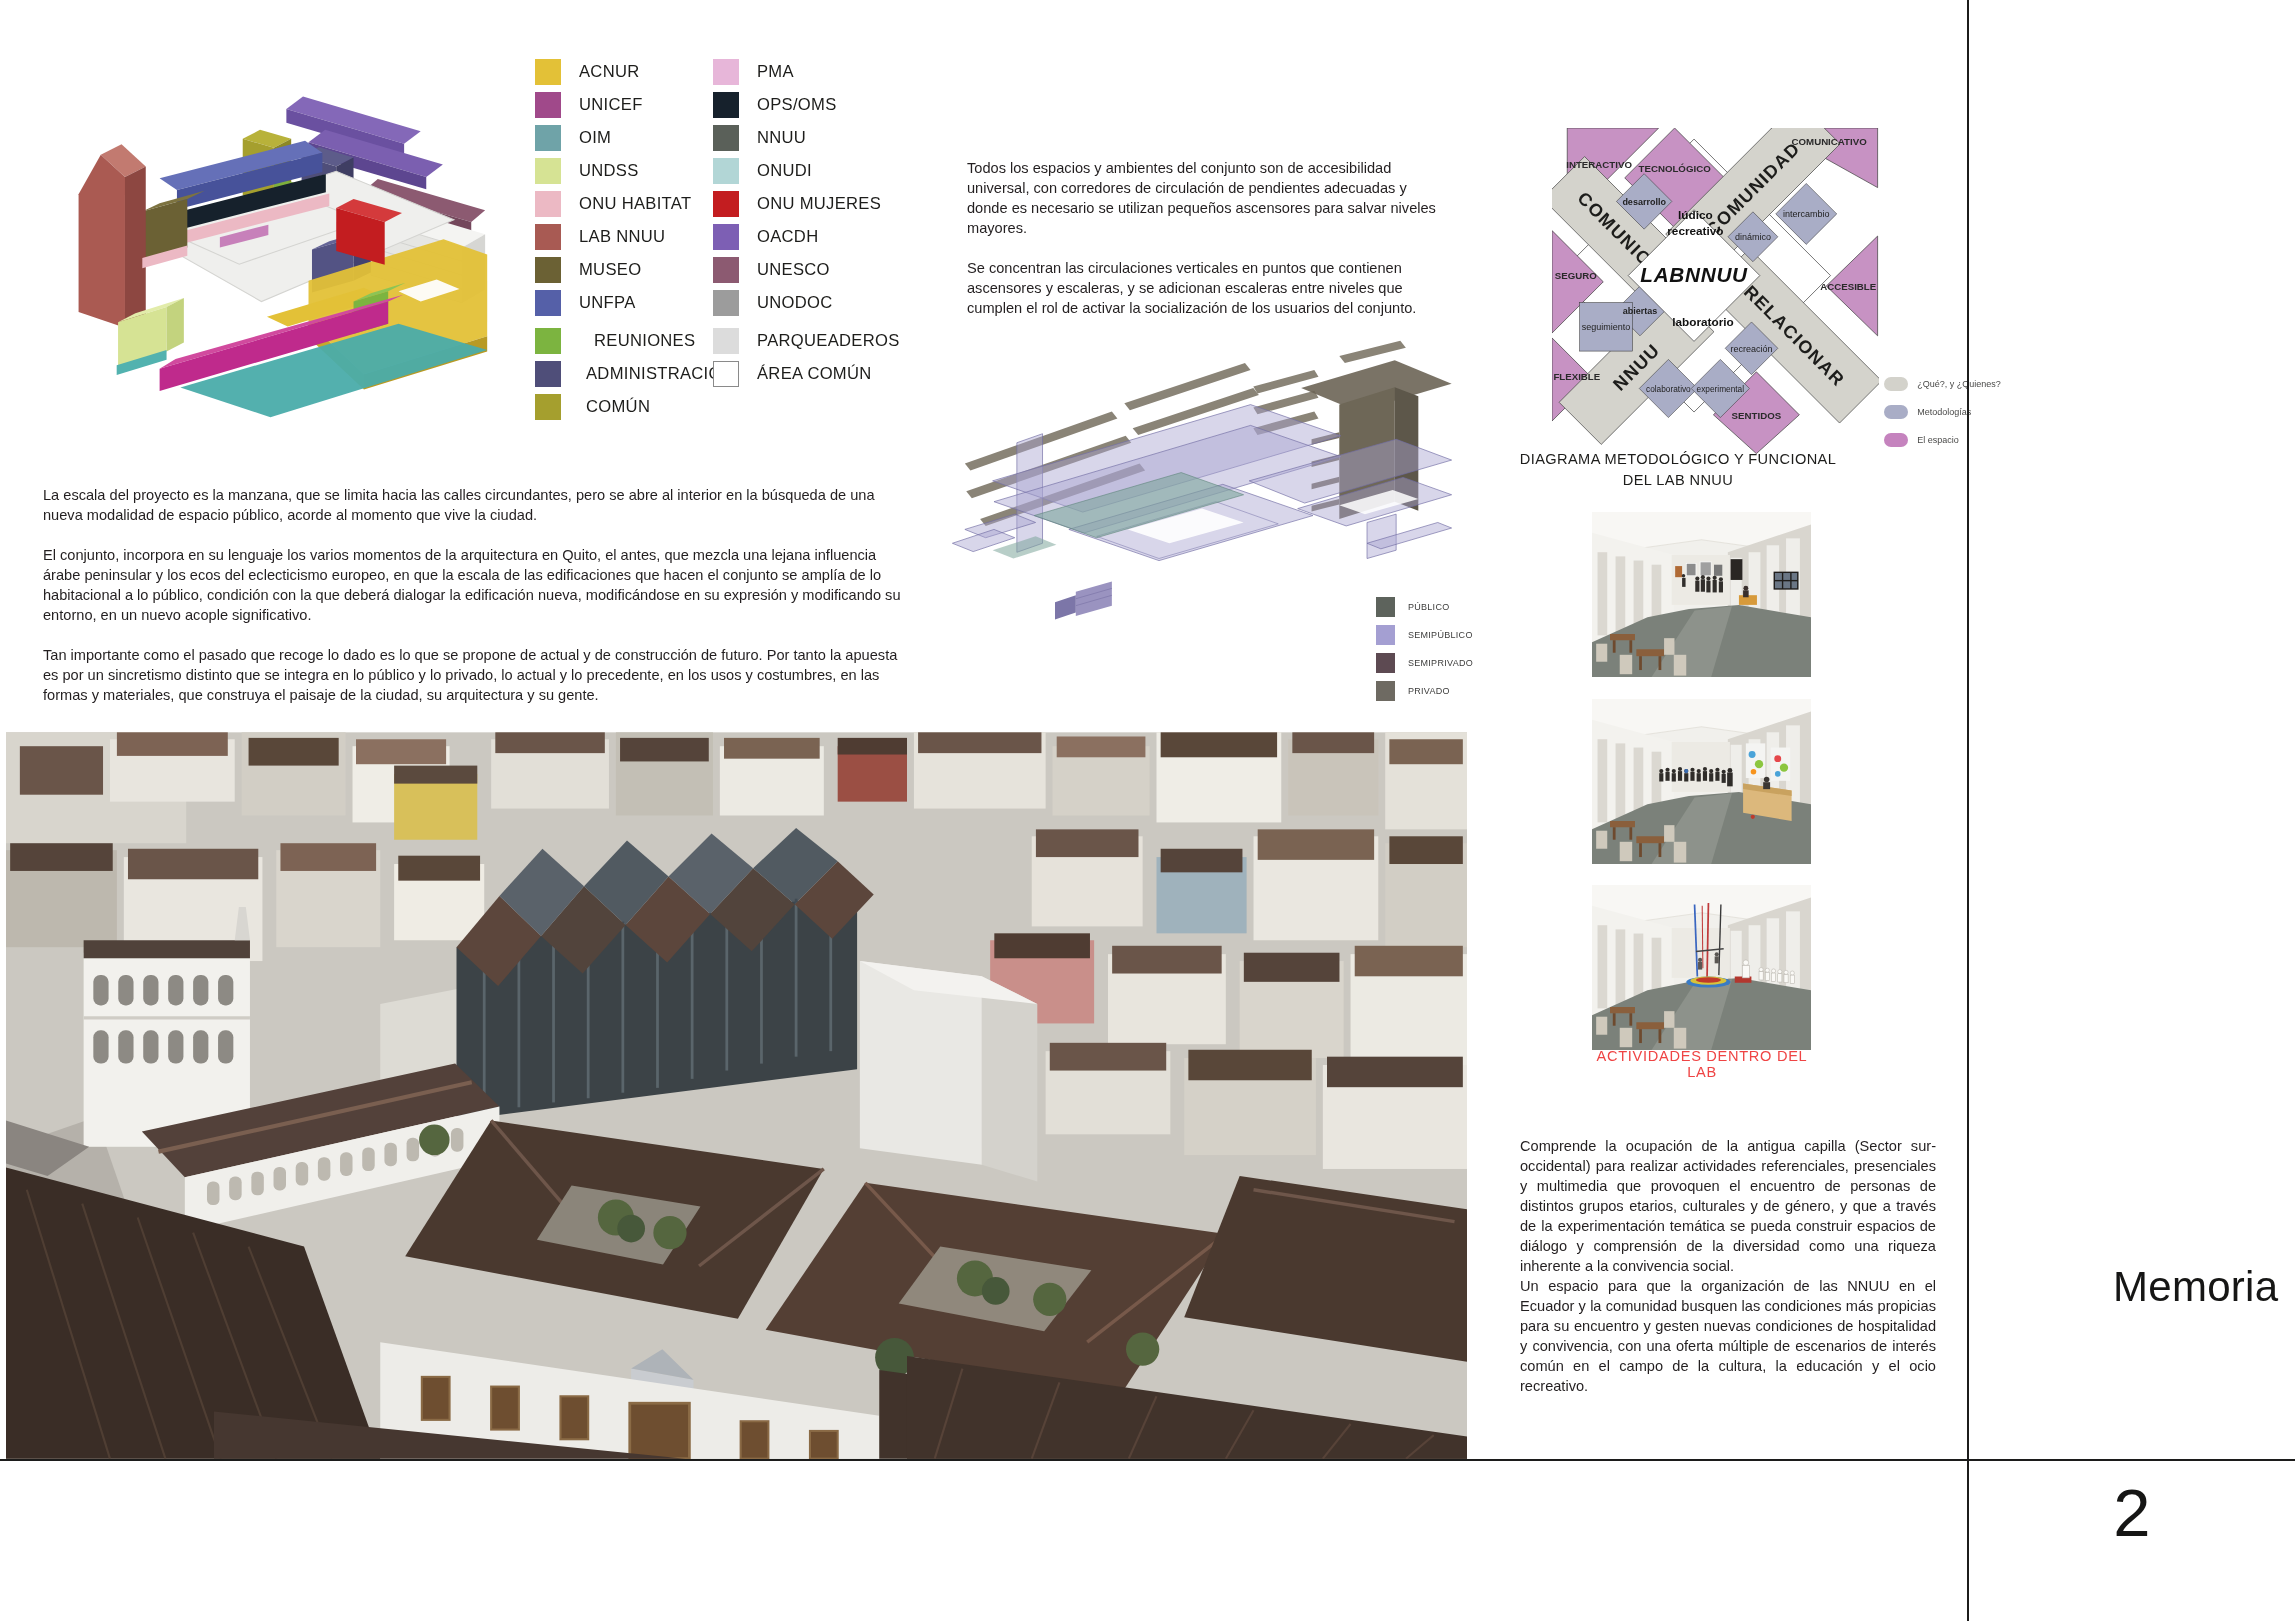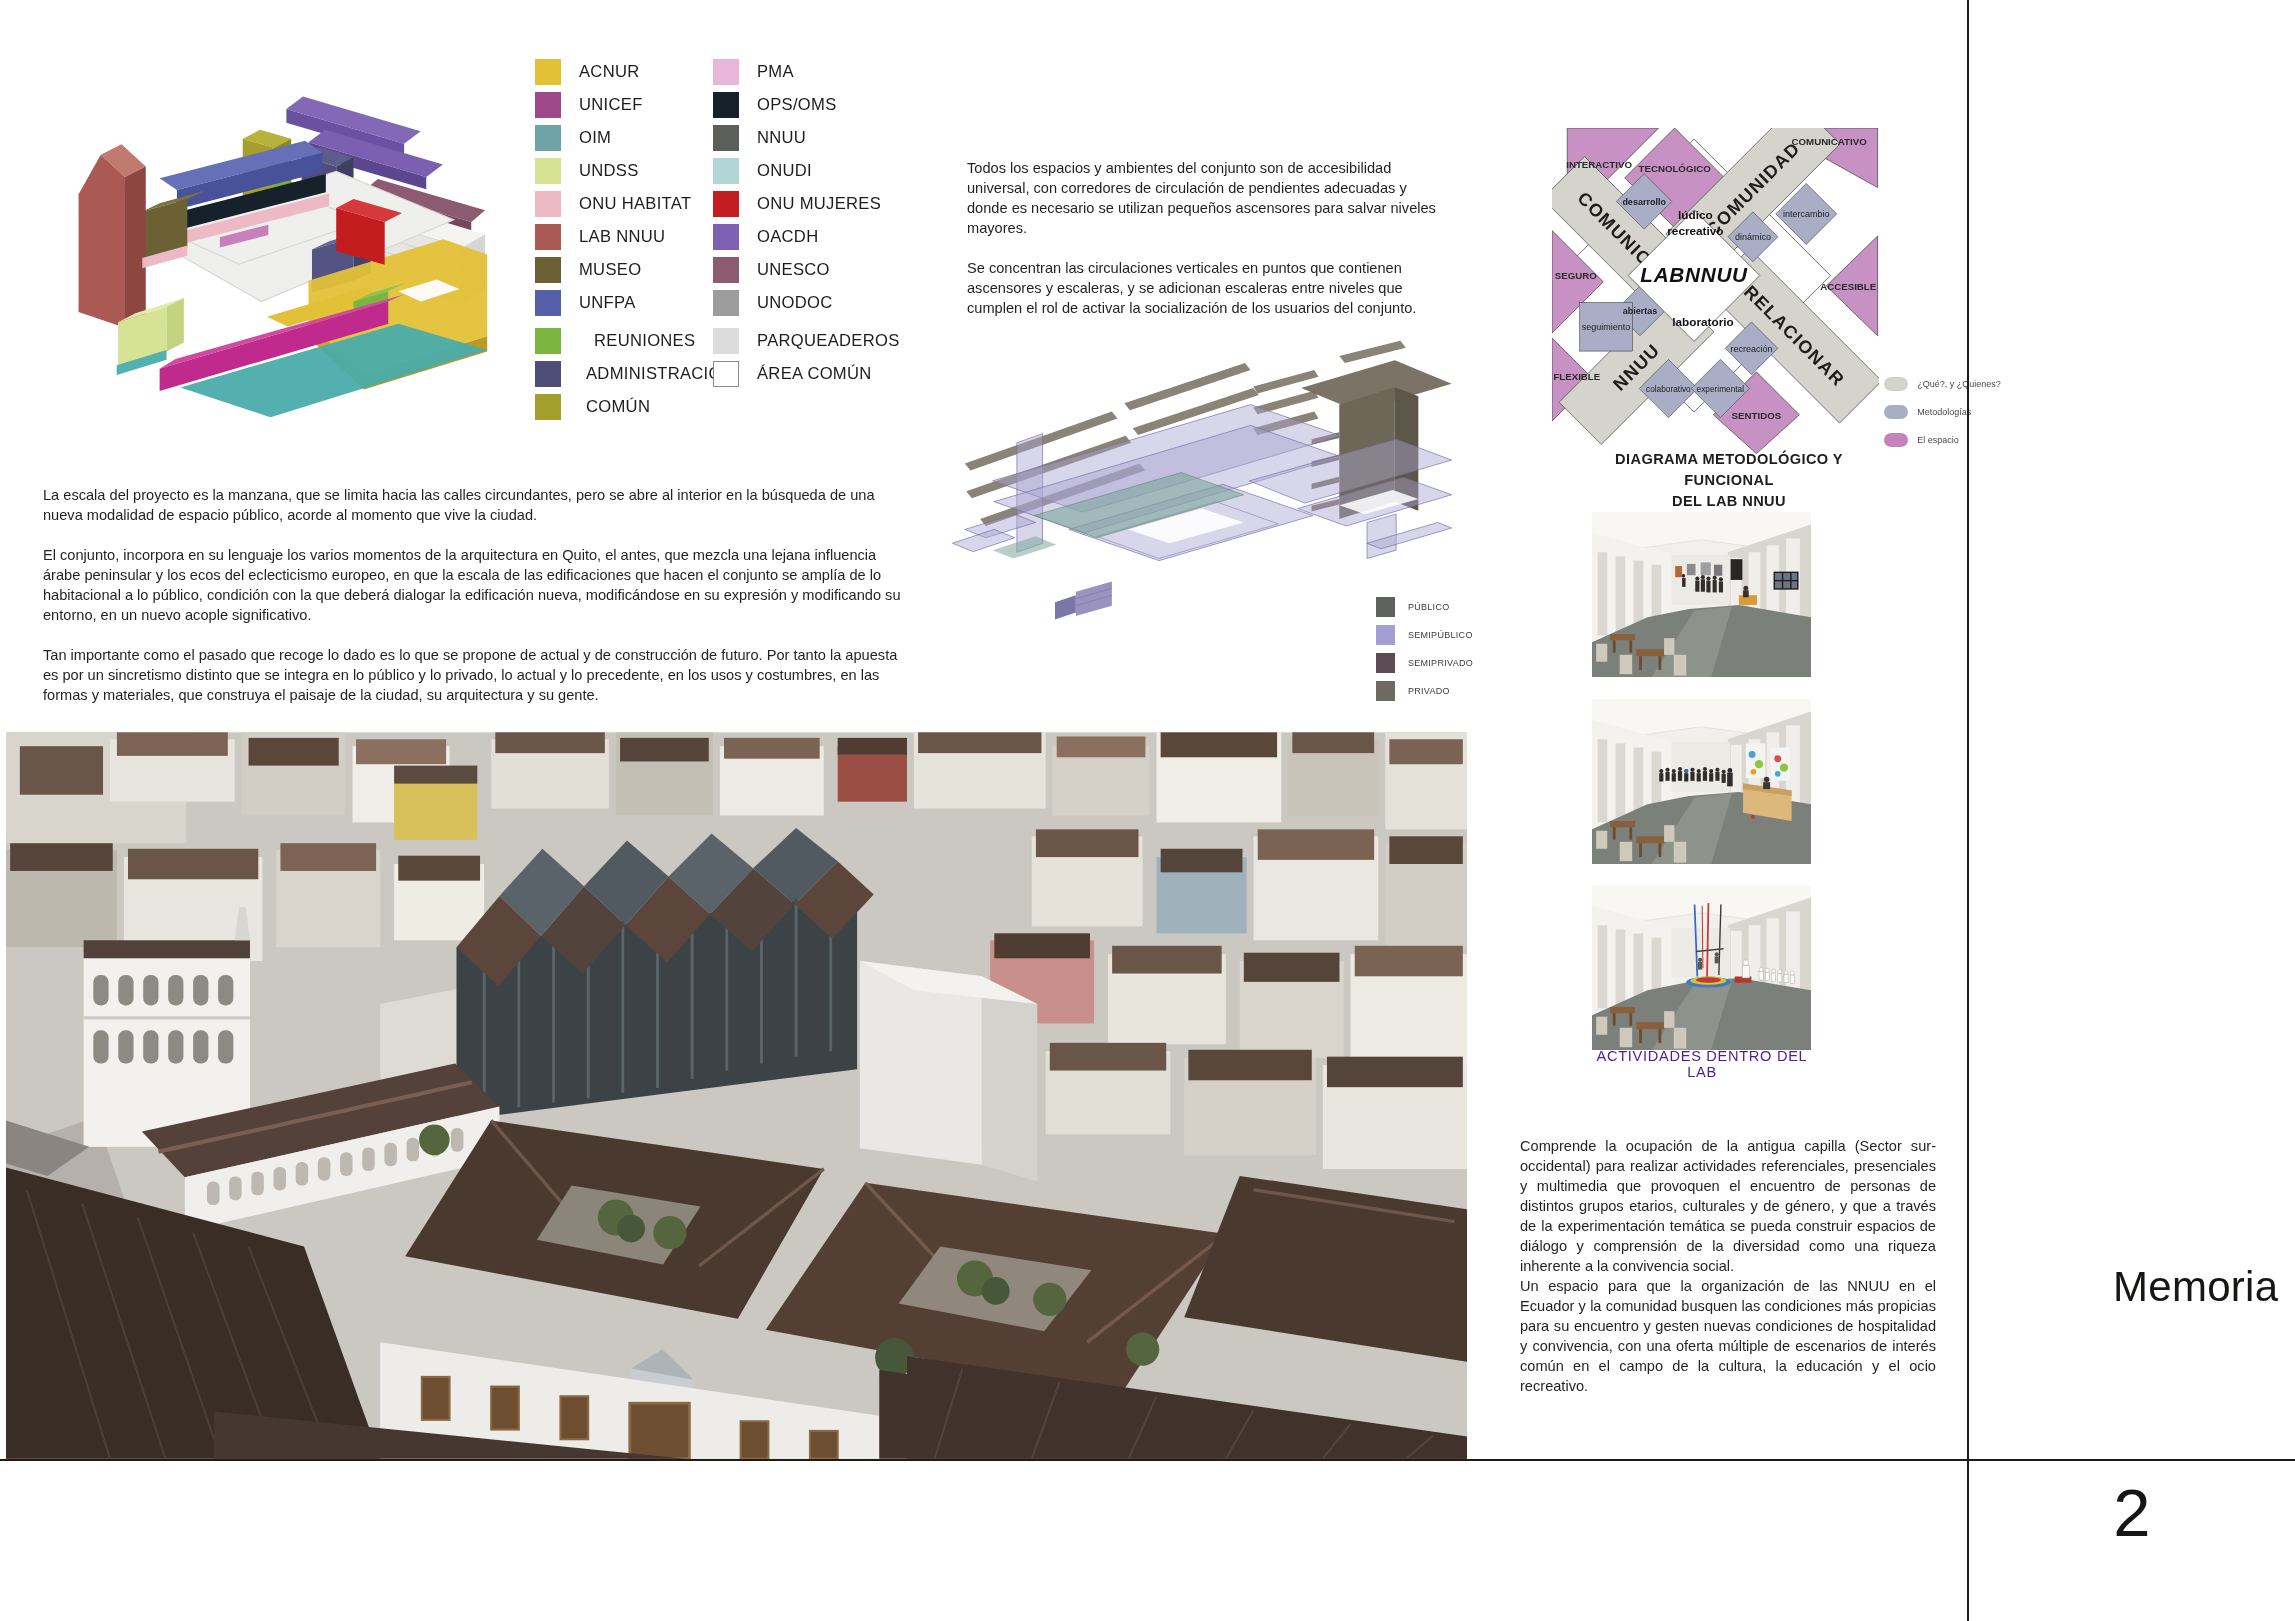--- a/index.html
+++ b/index.html
@@ -19,21 +19,21 @@
   .para.just{text-align:justify;}
   
   .mini-row{display:flex;align-items:center;height:28px;}
   .mini-sw{width:19.4px;height:19.4px;flex:0 0 19.4px;}
   .mini-label{margin-left:12.5px;font-size:9px;letter-spacing:0.3px;color:#3c3c3b;}
   .pill-row{display:flex;align-items:center;height:28px;}
   .pill{width:23.6px;height:14px;border-radius:7px;flex:0 0 23.6px;}
   .pill-label{margin-left:9.7px;font-size:9px;color:#4a4a49;}
   
   .caption{font-size:14.6px;letter-spacing:0.4px;color:#1d1d1b;text-align:center;line-height:21px;}
-  .caption-sm{font-size:14.6px;letter-spacing:0.7px;color:#4c1d95;text-align:center;}
+  .caption-sm{font-size:14.6px;letter-spacing:0.7px;color:#ef4444;text-align:center;}
   
   #memoria{font-size:42px;color:#161615;letter-spacing:0.3px;}
   #page-num{font-size:67px;color:#161615;text-align:center;}
   .vrule{position:absolute;background:#1c1c1b;}
   svg{display:block;}
   text{font-family:"Liberation Sans","DejaVu Sans",sans-serif;}
 </style>
 </head>
 <body>
 
@@ -337,21 +337,21 @@
       <text x="168" y="381" text-anchor="middle" font-size="12">colaborativo</text>
       <text x="243" y="381" text-anchor="middle" font-size="12">experimental</text>
     </g>
     <g font-size="17" font-weight="bold" fill="#111">
       <text x="207" y="132" text-anchor="middle">lúdico</text>
       <text x="207" y="155" text-anchor="middle">recreativo</text>
       <text x="218" y="286" text-anchor="middle">laboratorio</text>
     </g>
   </svg>
 
-  <div class="abs caption" style="left:1569px;top:449px;width:320px;font-weight:bold;">
+  <div class="abs caption" style="left:1518px;top:449px;width:320px;">
     <div>DIAGRAMA METODOLÓGICO Y FUNCIONAL</div>
     <div>DEL LAB NNUU</div>
   </div>
 
   <div class="abs" style="left:1884px;top:370px;">
     <div class="pill-row">
         <span class="pill" style="background: rgb(211, 210, 203);"></span>
         <span class="pill-label">¿Qué?, y ¿Quienes?</span>
       </div>
     <div class="pill-row">

